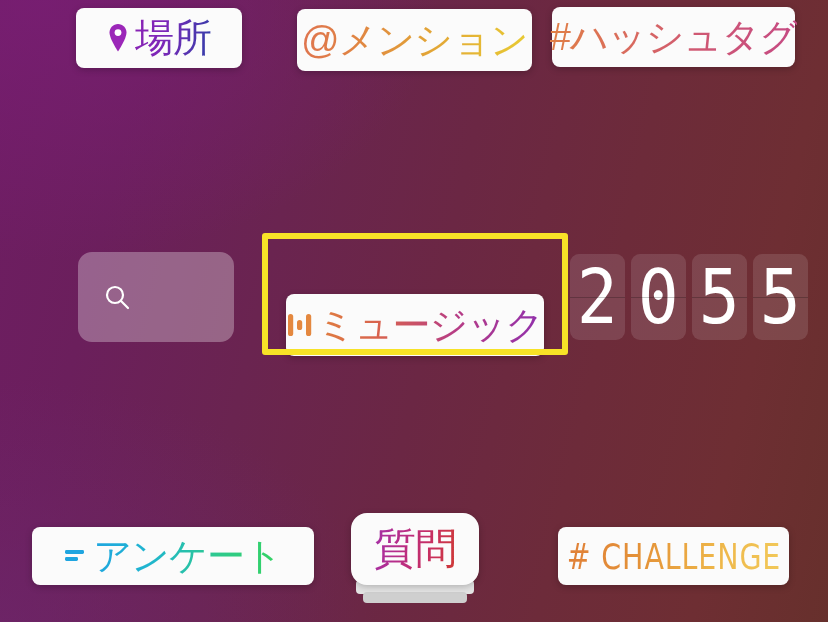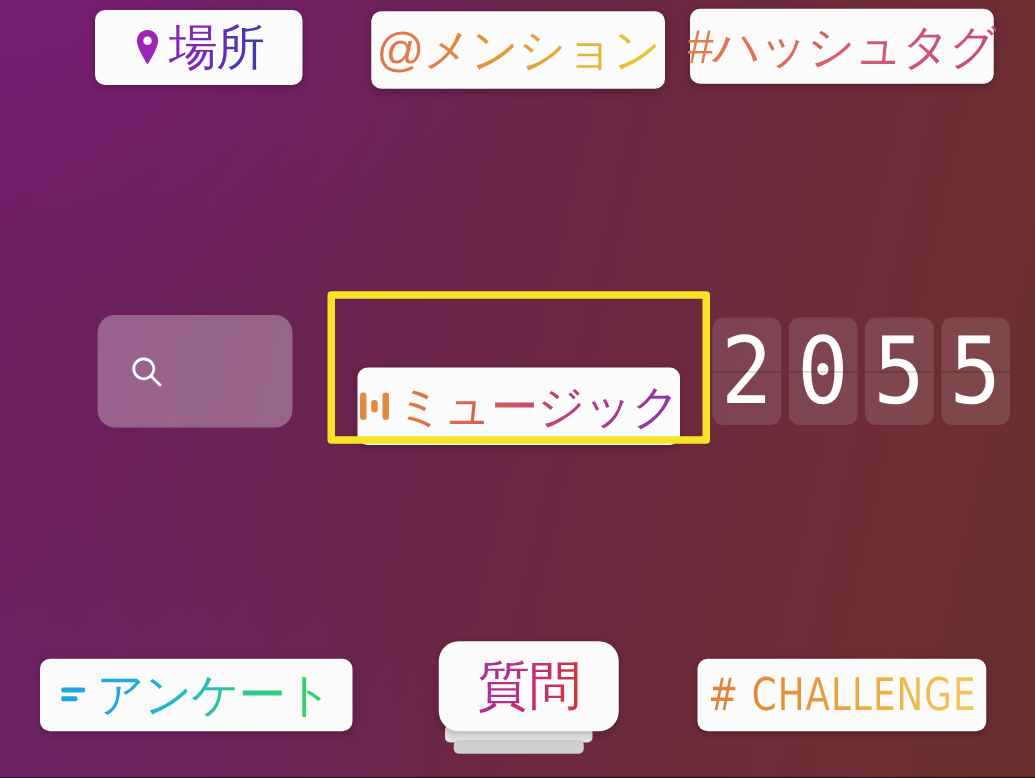--- a/index.html
+++ b/index.html
@@ -137,21 +137,21 @@
     font-family: "DejaVu Sans Mono", "Liberation Mono", monospace;
     font-size: 74px;
     line-height: 1;
     color: #ffffff;
     font-weight: 400;
     transform: scaleX(0.92);
   }
 
   
   #btn-poll {
-    left: 32px; top: 527px; width: 250px; height: 58px;
+    left: 32px; top: 527px; width: 282px; height: 58px;
     gap: 7px;
     padding: 0 12px;
   }
   #btn-poll .label {
     font-size: 38px;
     letter-spacing: -1px;
     background-image: linear-gradient(95deg, #1fa5e0 0%, #1fb5cf 30%, #2ec98e 65%, #35d45e 100%);
   }
   .poll-icon { width: 22px; height: 22px; display:block; flex:0 0 auto; }
 
@@ -163,21 +163,21 @@
   .stack-layer {
     position: absolute;
     left: 50%;
     transform: translateX(-50%);
     border-radius: 4px;
   }
   .stack-1 { top: 0;  width: 118px; height: 14px; background: #e4e4e4; }
   .stack-2 { top: 12px; width: 104px; height: 11px; background: #cfcfcf; }
 
   #btn-question {
-    left: 351px; top: 513px; width: 144px; height: 72px;
+    left: 351px; top: 513px; width: 128px; height: 72px;
     border-radius: 16px;
   }
   #btn-question .label {
     font-size: 42px;
     letter-spacing: -1px;
     background-image: linear-gradient(100deg, #a330a8 0%, #b92d86 35%, #c9305d 70%, #cf3b33 100%);
   }
 
   #btn-challenge {
     left: 558px; top: 527px; width: 231px; height: 58px;

